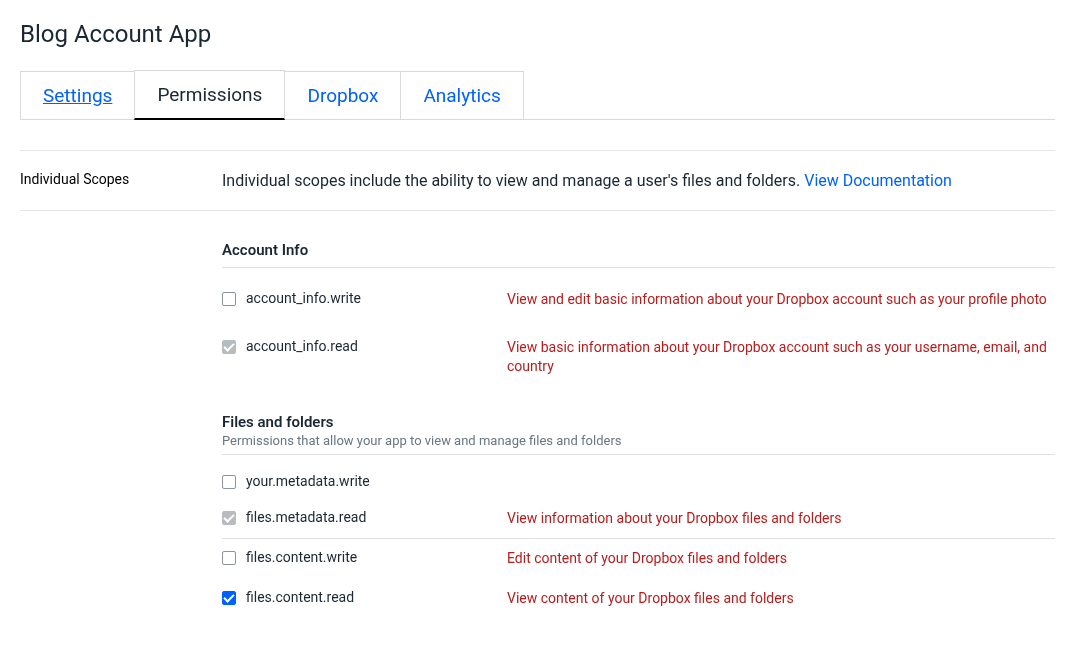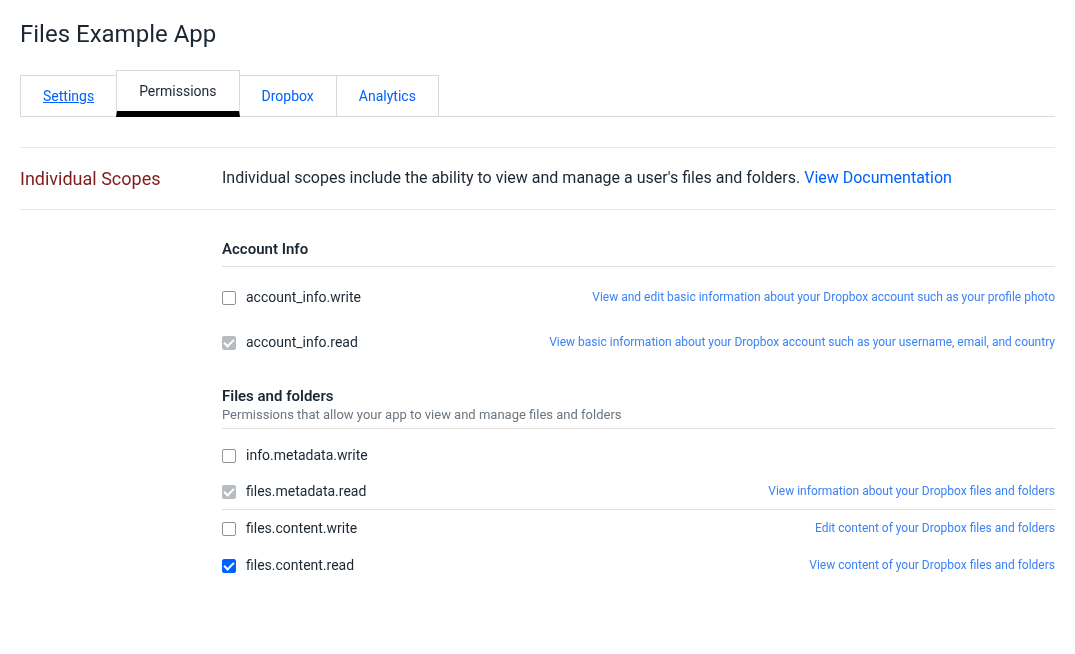--- a/index.html
+++ b/index.html
@@ -23,63 +23,63 @@
       border-bottom: 1px solid #d9d9d9;
       margin-bottom: 0;
     }
     .tab {
       padding: 12px 22px;
       border: 1px solid #d9d9d9;
       border-bottom: none;
       margin-right: -1px;
       background: #fff;
       cursor: pointer;
-      font-size: 14px;
+      font-size: 19px;
       color: #0061fe;
       position: relative;
     }
     .tab.underline { text-decoration: underline; }
     .tab.active {
       color: #1b2733;
-      border-bottom: 6px solid #000000;
+      border-bottom: 2px solid #000000;
       margin-bottom: -1px;
       z-index: 2;
     }
     .content { max-width: 1035px; }
     .spacer-30 { height: 30px; }
 
     .section-row {
       display: flex;
       border-top: 1px solid #e7e7e7;
       border-bottom: 1px solid #e7e7e7;
       padding: 20px 0;
     }
     .left-label {
       flex: 0 0 202px;
-      font-size: 18px;
-      color: #7f1d1d;
+      font-size: 14px;
+      color: #000000;
     }
     .right-body { flex: 1; font-size: 16px; color: #1b2733; }
     .link { color: #0061fe; cursor: pointer; }
 
     .perm-groups { margin-left: 202px; margin-top: 30px; }
     .group { }
     .group-header { border-bottom: 1px solid #e0e0e0; padding-bottom: 6px; margin-bottom: 8px; }
     .group-title { font-size: 15px; font-weight: 600; color: #1b2733; margin-bottom: 2px; }
     .group-sub { font-size: 13px; color: #6a7681; }
 
     .perm-list { }
     .perm-row {
       display: flex;
       align-items: flex-start;
       padding: 14px 0;
     }
     .perm-row.divider-below { border-bottom: 1px solid #e0e0e0; }
     .perm-name-col { flex: 0 0 285px; display: flex; align-items: flex-start; }
-    .perm-desc-col { flex: 1; color: #3b82f6; font-size: 12px; line-height: 1.4; text-align: right; }
+    .perm-desc-col { flex: 1; color: #b91c1c; font-size: 14px; line-height: 1.4; }
 
     .checkbox {
       width: 14px;
       height: 14px;
       border: 1.5px solid #8c959c;
       border-radius: 2px;
       margin-right: 10px;
       flex-shrink: 0;
       margin-top: 2px;
       position: relative;
@@ -106,21 +106,21 @@
       border-width: 0 2px 2px 0;
       transform: rotate(45deg);
     }
     .perm-label { font-size: 14px; color: #1b2733; }
     .group + .group { margin-top: 22px; }
     .perm-row.tight { padding: 10px 0; }
   </style>
 </head>
 <body>
 
-<h1 class="page-title">Files Example App</h1>
+<h1 class="page-title">Blog Account App</h1>
 
 <div class="tabs-row">
   <div class="tab underline">Settings</div>
   <div class="tab active">Permissions</div>
   <div class="tab">Dropbox</div>
   <div class="tab">Analytics</div>
 </div>
 
 <div class="content">
   <div class="spacer-30"></div>
@@ -158,21 +158,21 @@
 
     <div class="group">
       <div class="group-header">
         <div class="group-title">Files and folders</div>
         <div class="group-sub">Permissions that allow your app to view and manage files and folders</div>
       </div>
       <div class="perm-list">
         <div class="perm-row tight">
           <div class="perm-name-col">
             <span class="checkbox"></span>
-            <span class="perm-label">info.metadata.write</span>
+            <span class="perm-label">your.metadata.write</span>
           </div>
         </div>
         <div class="perm-row tight divider-below">
           <div class="perm-name-col">
             <span class="checkbox checked-gray"></span>
             <span class="perm-label">files.metadata.read</span>
           </div>
           <div class="perm-desc-col">View information about your Dropbox files and folders</div>
         </div>
         <div class="perm-row tight">

